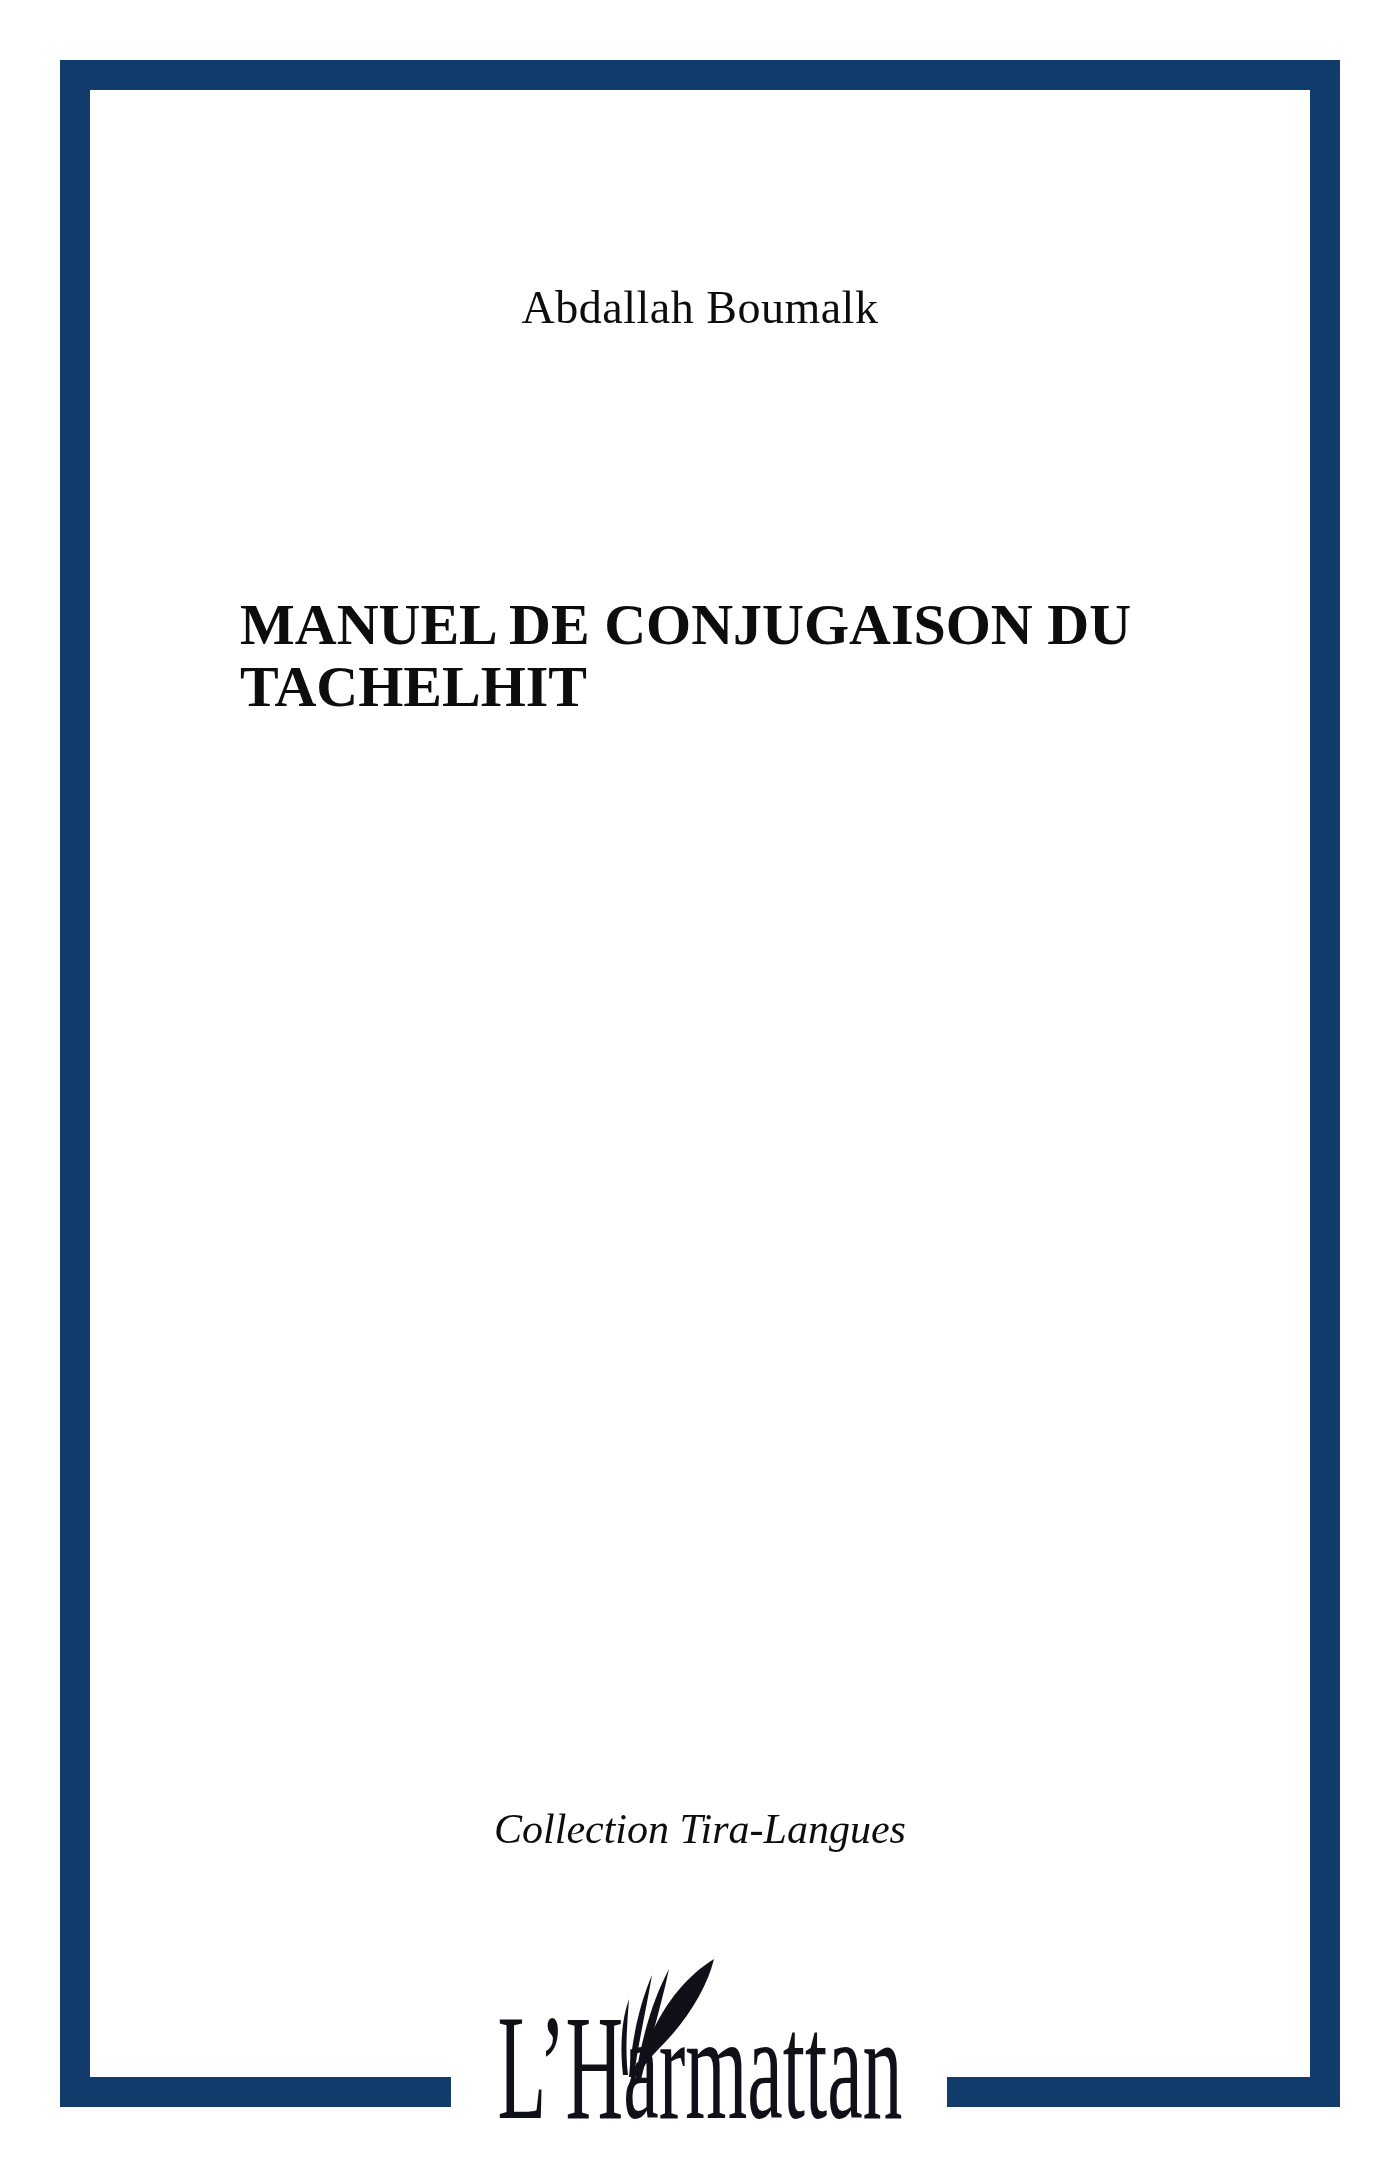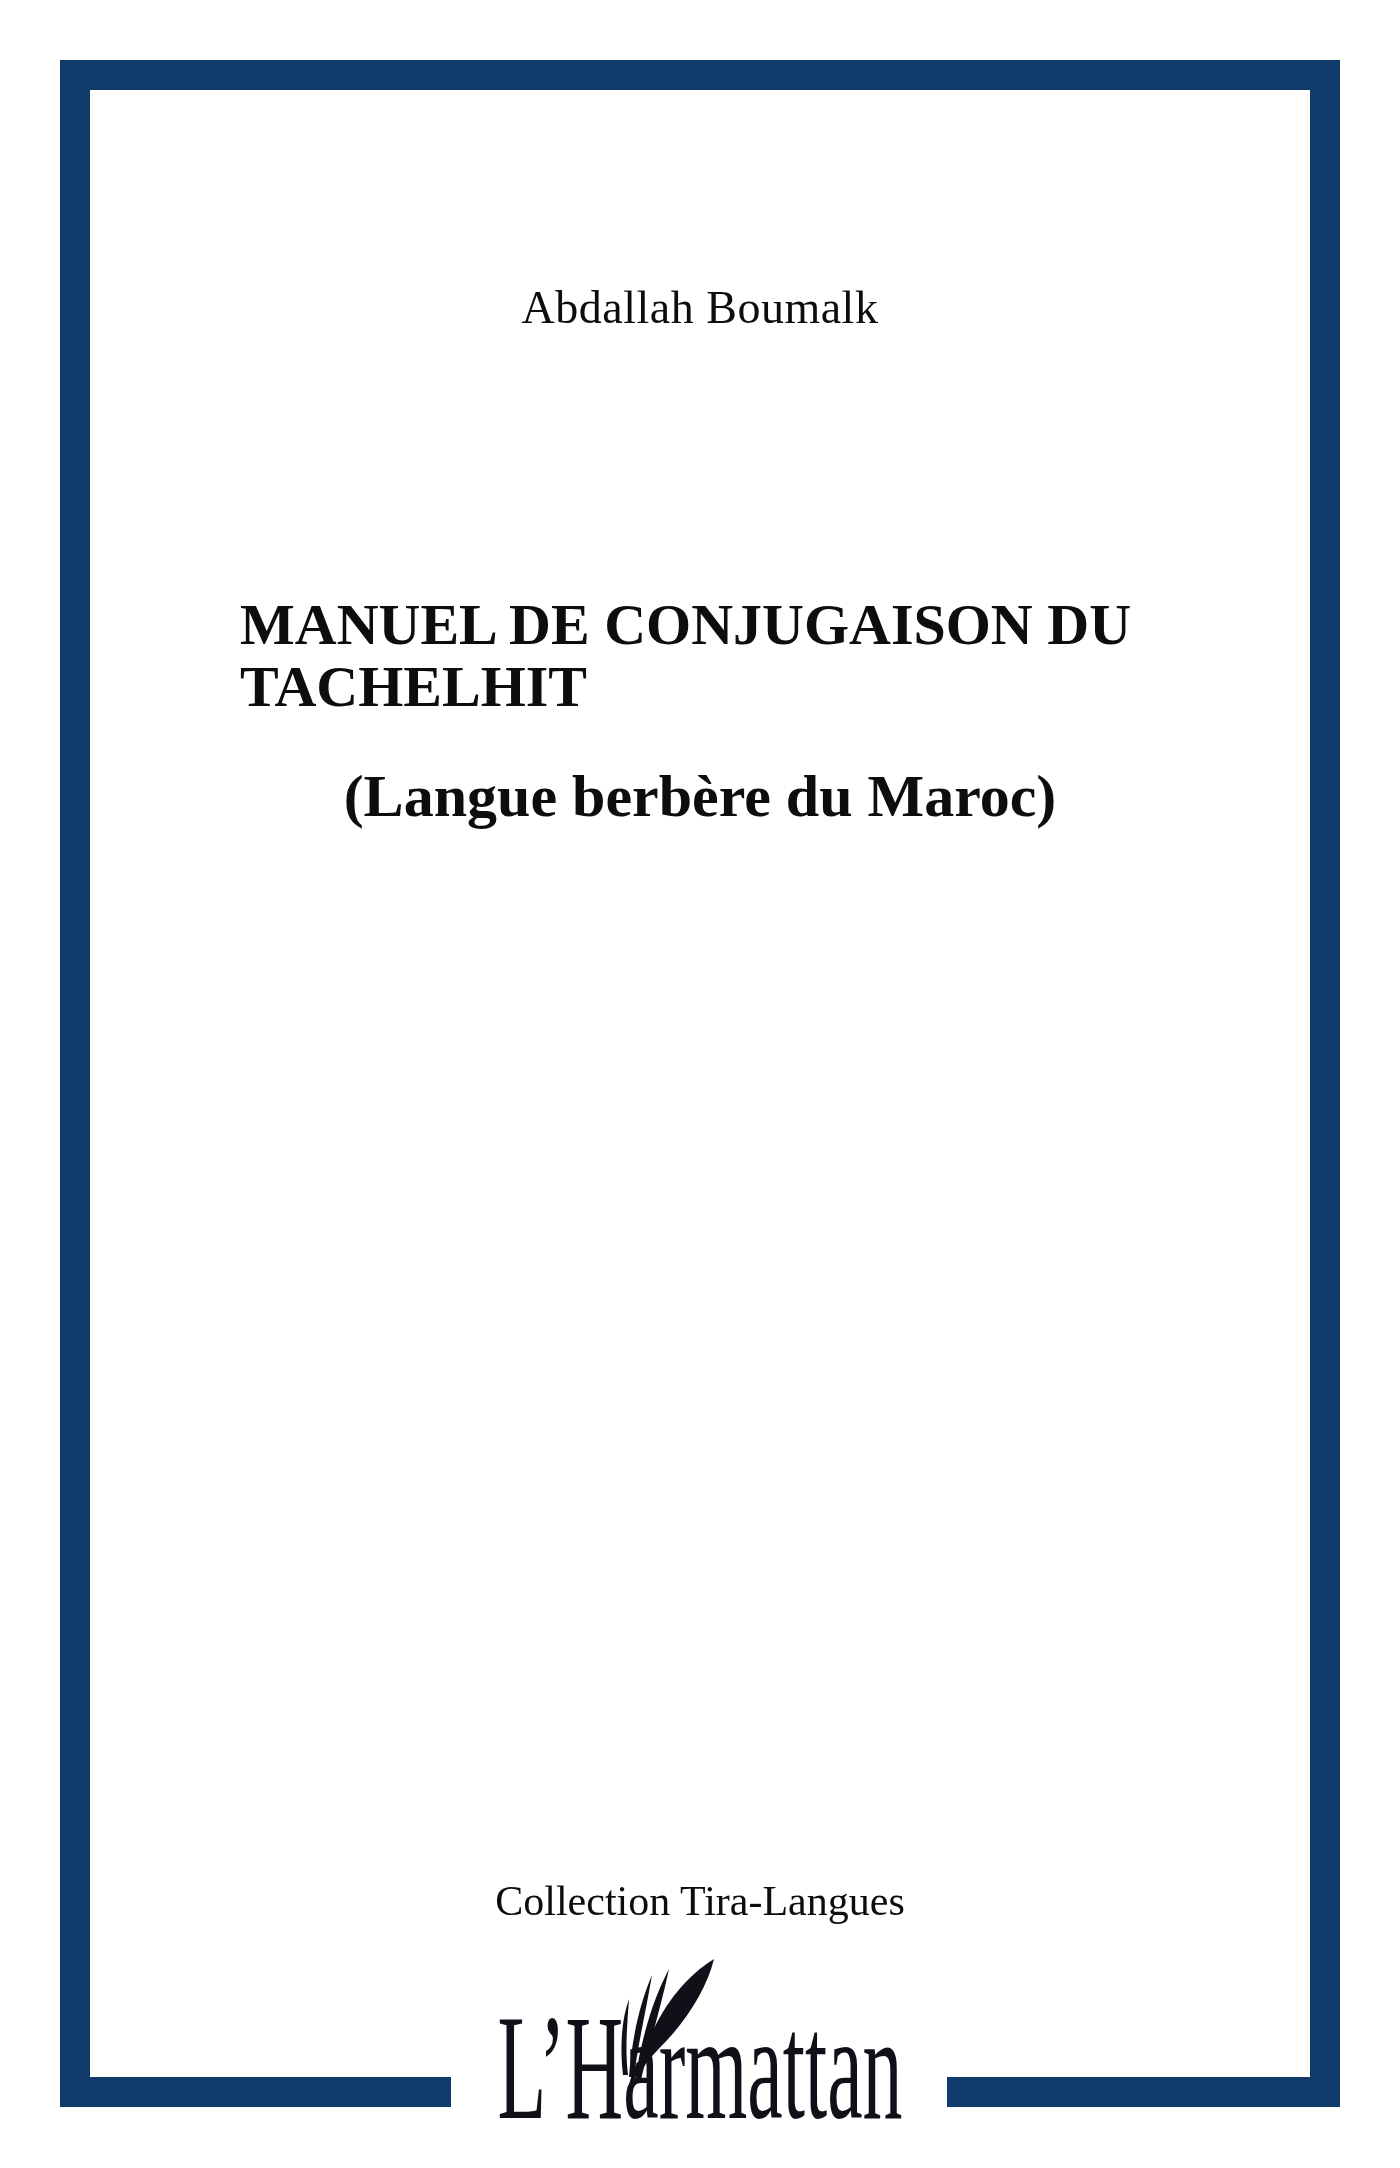--- a/index.html
+++ b/index.html
@@ -64,23 +64,24 @@
     width: 100%;
     text-align: center;
     font-size: 60px;
     line-height: 70px;
     font-weight: bold;
     color: #0d0d0d;
   }
   .collection {
     position: absolute;
     left: 0;
-    top: 1876px;
+    top: 1804px;
     width: 100%;
     text-align: center;
+    font-style: italic;
     font-size: 42px;
     line-height: 50px;
     color: #0d0d0d;
   }
   
   .logo-notch {
     position: absolute;
     left: 451px;
     top: 2050px;
     width: 496px;
@@ -99,21 +100,20 @@
 <body>
 
 <div class="cover">
 
   <div class="frame"></div>
 
   <div class="author">Abdallah Boumalk</div>
 
   <h1 class="title">MANUEL DE CONJUGAISON DU TACHELHIT</h1>
 
-  <div class="subtitle">(Langue berbère du Maroc)</div>
 
   <div class="collection">Collection Tira-Langues</div>
 
   <div class="logo-notch"></div>
 
   <svg class="publisher-logo" viewBox="0 0 500 210" width="500" height="210" xmlns="http://www.w3.org/2000/svg">
 
     <g fill="#101018">
       <path d="M173,160 C170,134 171,106 179,84 C177,110 175,136 178,160 Z"></path>
       <path d="M179,162 C182,122 190,88 202,60 C196,96 187,134 184,162 Z"></path>

